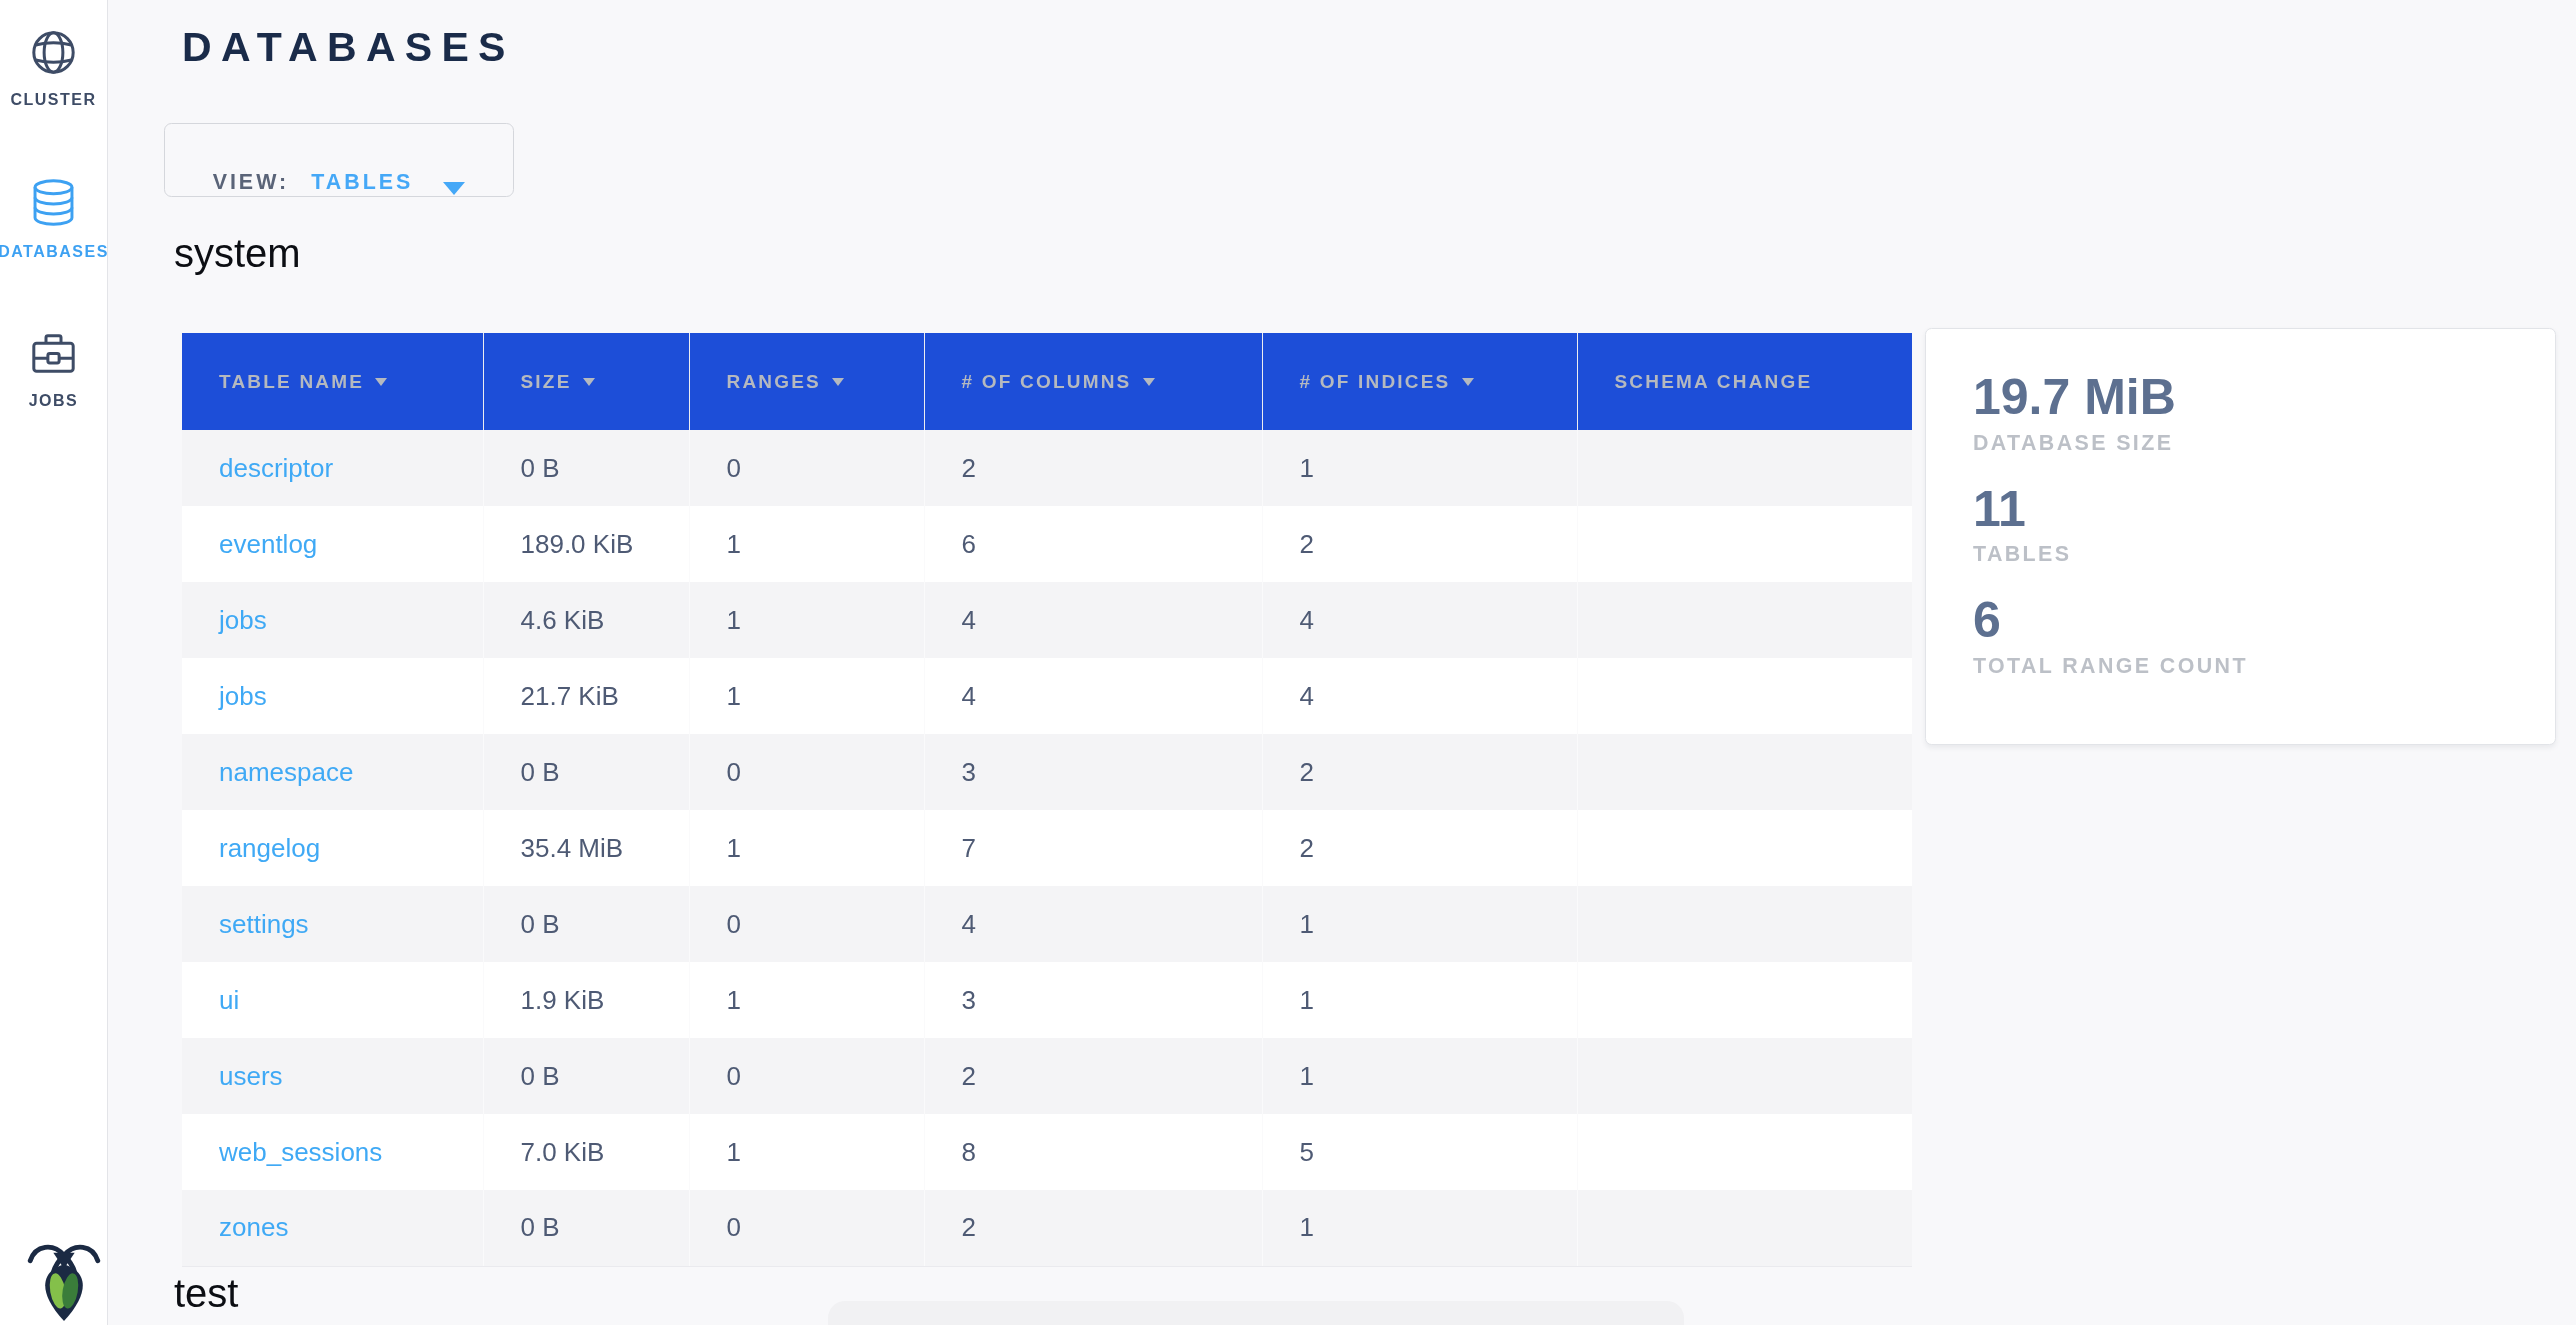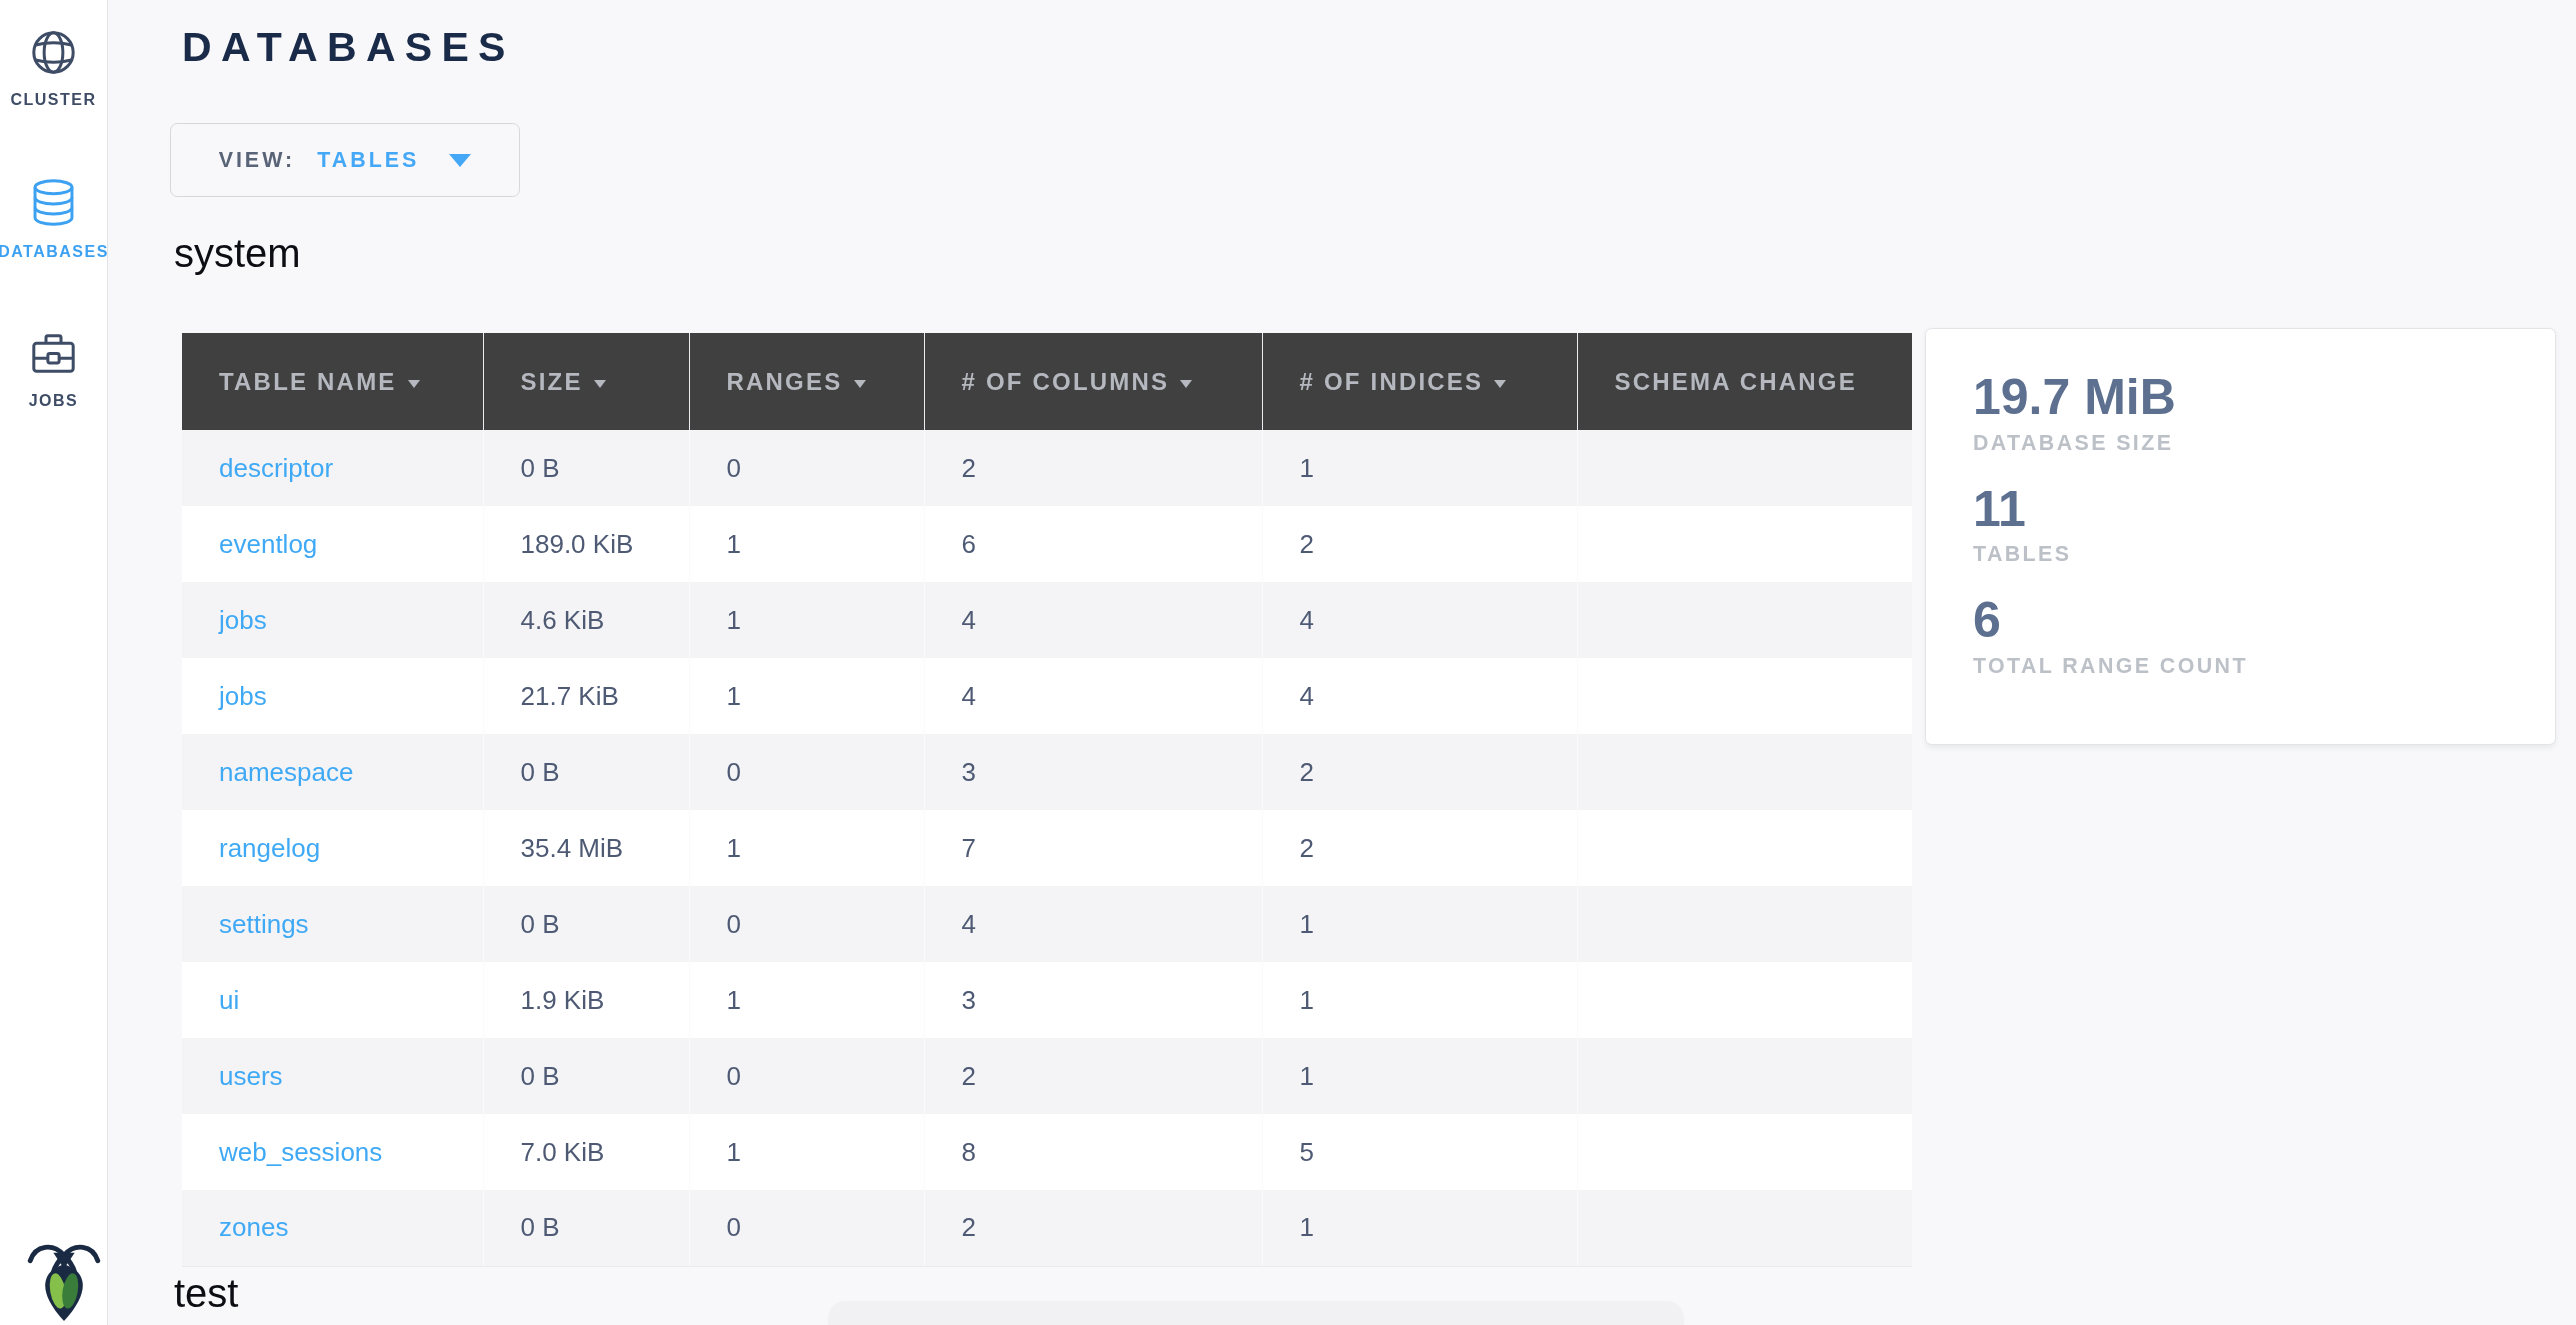--- a/index.html
+++ b/index.html
@@ -35,25 +35,25 @@
   #nav-jobs      { top: 331px; }
   .sidebar-logo { position: absolute; left: 24px; top: 1241px; width: 80px; height: 82px; cursor: pointer; }
 
   
   .page-title {
     position: absolute; left: 182px; top: 24px; margin: 0;
     font-size: 41px; font-weight: bold; letter-spacing: 9.3px;
     color: #1a2b49;
   }
   .view-dropdown {
-    position: absolute; left: 170px; top: 123px;
+    position: absolute; left: 164px; top: 123px;
     width: 350px; height: 74px;
     background: transparent;
     border: 1.9px solid #d5d7dc; border-radius: 7.4px;
-    display: flex; align-items: center; justify-content: center;
+    display: flex; align-items: flex-end; justify-content: center;
     cursor: pointer; font-family: inherit;
   }
   .view-dropdown .view-label {
     font-size: 21.4px; font-weight: bold; letter-spacing: 3px; color: #5a6478;
   }
   .view-dropdown .view-value {
     margin-left: 22.3px;
     font-size: 21.4px; font-weight: bold; letter-spacing: 3px; color: #45a8f7;
   }
   .view-dropdown .dd-caret {
@@ -75,22 +75,22 @@
   
   .db-table {
     position: absolute; left: 182px; top: 333px;
     width: 1729px;
     border-collapse: collapse; table-layout: fixed;
     background: #ffffff;
   }
   .db-table th {
     height: 97px; padding: 0 0 0 37px;
     text-align: left; vertical-align: middle;
-    font-size: 24px; font-weight: bold; letter-spacing: 2.2px;
-    color: #b5b9bf; background: #404040;
+    font-size: 19px; font-weight: bold; letter-spacing: 2.2px;
+    color: #b5b9bf; background: #1d4ed8;
     border-left: 0.9px solid #ededf0;
     white-space: nowrap;
   }
   .db-table th:first-child { border-left: none; }
   .db-table td {
     height: 76px; padding: 0 0 0 37px;
     font-size: 26px; color: #4e5a74;
     border-left: 1.9px solid #fafafb;
     white-space: nowrap;
   }

